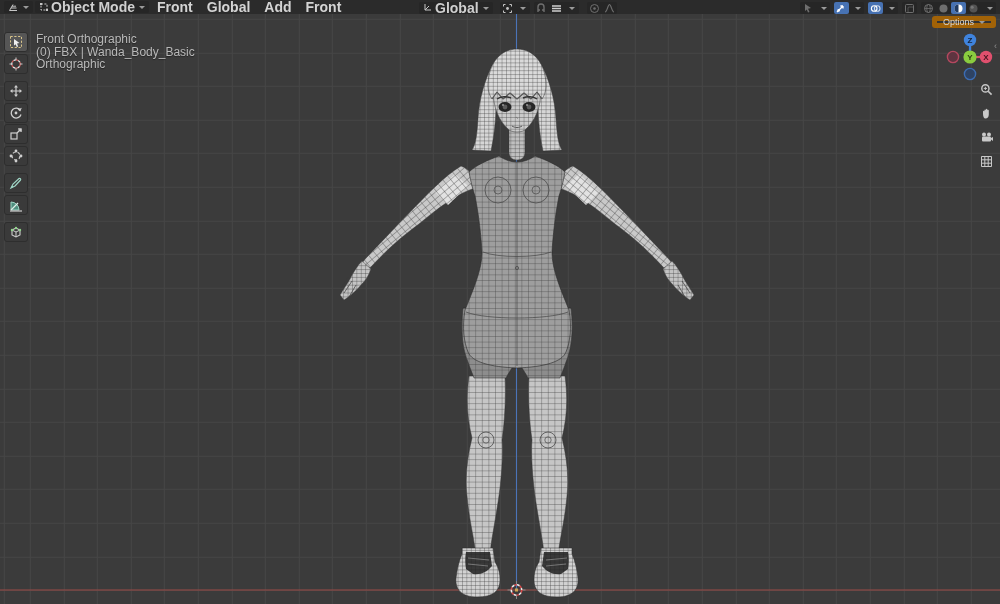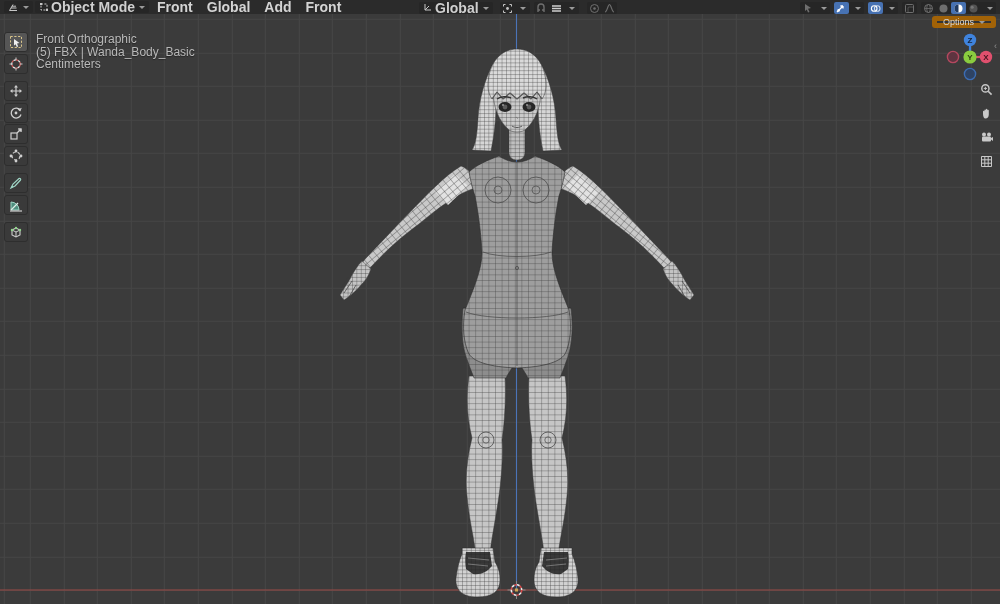--- a/index.html
+++ b/index.html
@@ -284,22 +284,22 @@
         <path d="M3 5 L7 7 L11 5 M7 7 V12" stroke="#cfcfcf" stroke-width="1" fill="none"></path>
         <circle cx="3" cy="5" r="1.2" fill="#8fd48a"></circle>
           <circle cx="11" cy="5" r="1.2" fill="#8fd48a"></circle>
         <circle cx="7" cy="3" r="1.2" fill="#8fd48a"></circle>
       </svg>
     </div>
   </div>
 
   <div class="vp-text">
     <div>Front Orthographic</div>
-    <div>(5) FBX | Wanda_Body_Basic</div>
-    <div>Centimeters</div>
+    <div>(0) FBX | Wanda_Body_Basic</div>
+    <div>Orthographic</div>
   </div>
 
   <svg class="scene" viewBox="0 0 1000 604">
     <defs>
       <pattern id="pw4" width="4.4" height="3.9" patternUnits="userSpaceOnUse">
         <path d="M0 .3 H4.4 M.3 0 V3.9" stroke="#3a3a3a" stroke-width=".55" opacity=".75" fill="none"></path>
       </pattern>
       <pattern id="pw6" width="6.6" height="5.6" patternUnits="userSpaceOnUse">
         <path d="M0 .3 H6.6 M.3 0 V5.6" stroke="#3f3f3f" stroke-width=".6" opacity=".7" fill="none"></path>
       </pattern>

